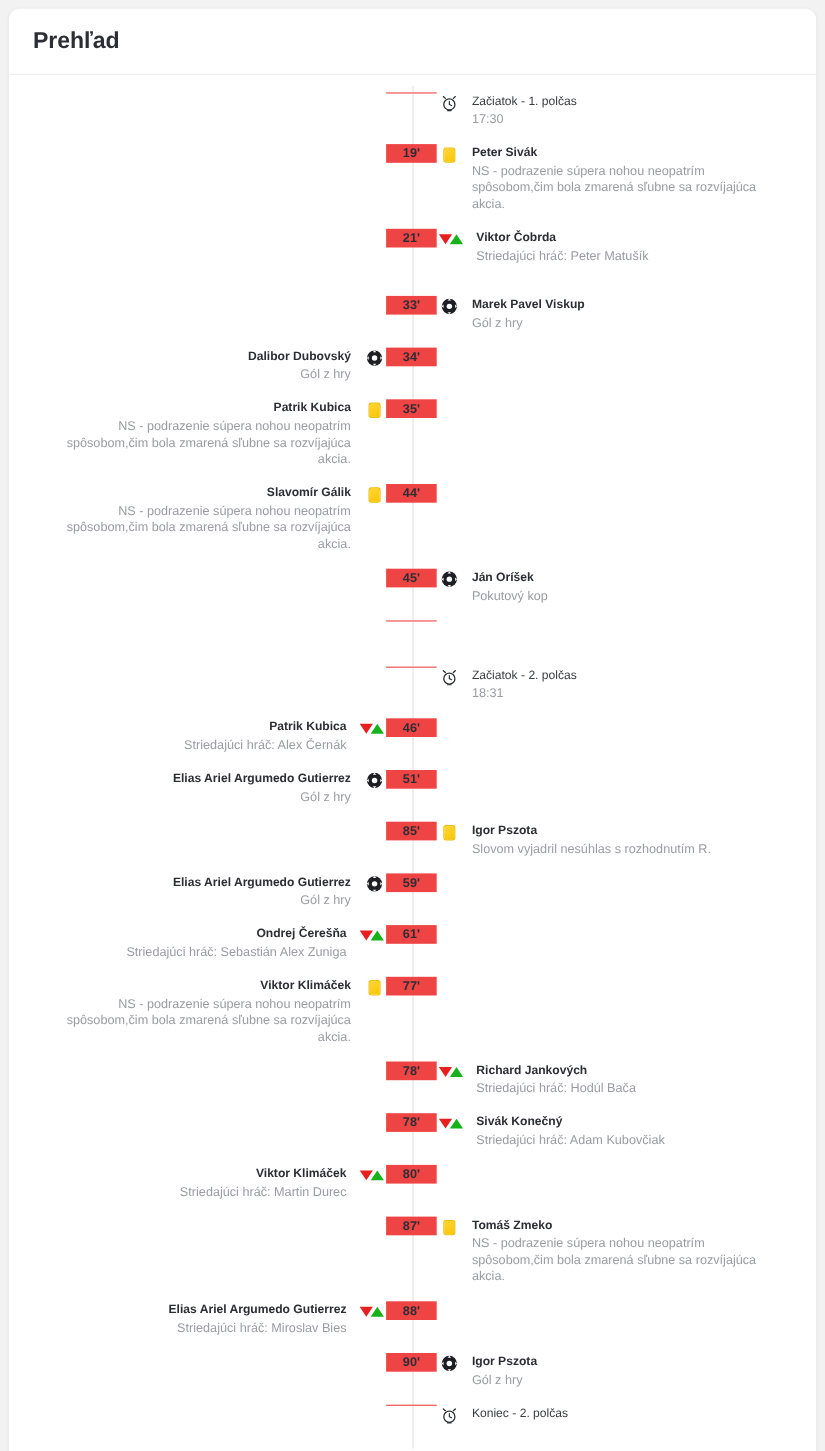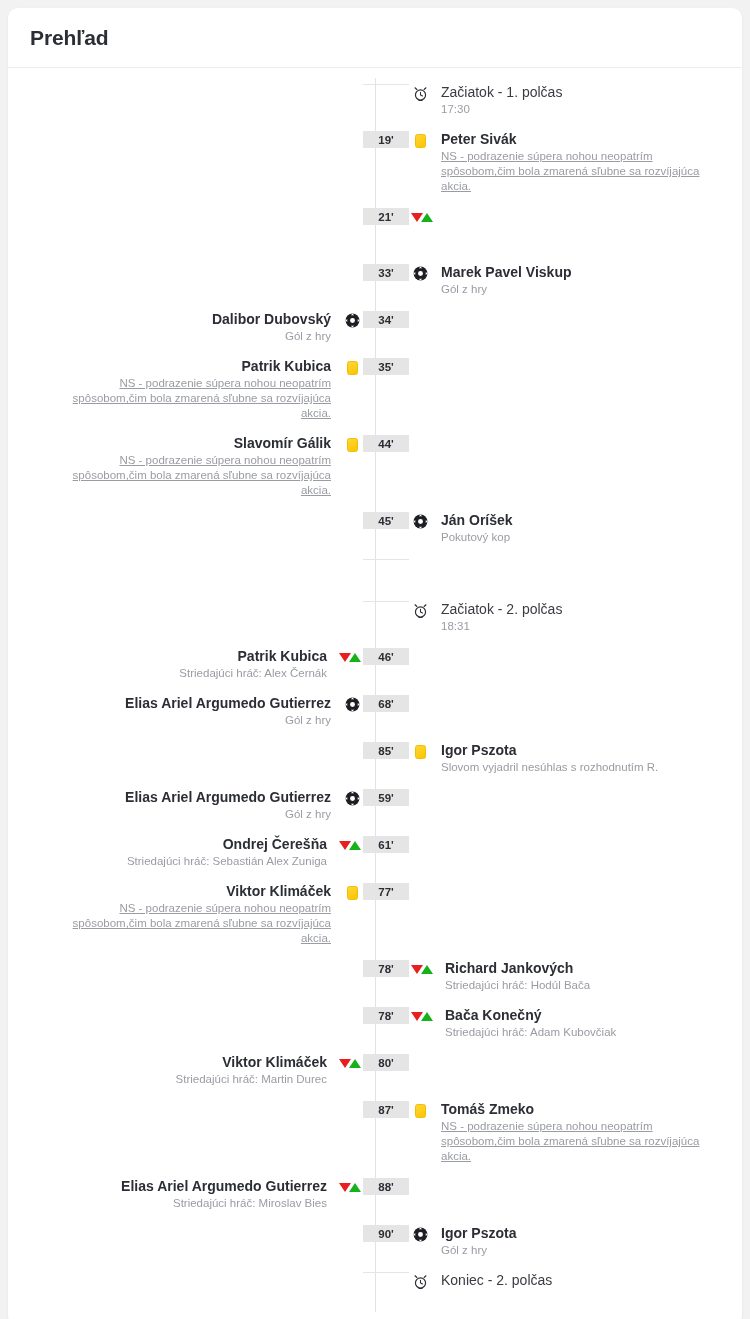--- a/index.html
+++ b/index.html
@@ -57,57 +57,57 @@
   }
 
   
   .side {
     width: 343px;
     flex: 0 0 343px;
     display: flex;
     align-items: flex-start;
     gap: 10px;
   }
-  .side.left { justify-content: flex-end; margin-left: 12px; }
+  .side.left { justify-content: flex-end; }
   .side.right { justify-content: flex-start; }
 
   .texts {
     display: flex;
     flex-direction: column;
     gap: 2px;
     max-width: 290px;
   }
   .side.left .texts { text-align: right; align-items: flex-end; }
   .side.right .texts { text-align: left; align-items: flex-start; }
 
   .ev-title {
-    font-size: 14px;
+    font-size: 11px;
     font-weight: bold;
     color: #2c2e35;
     line-height: 16px;
     white-space: nowrap;
   }
   .ev-title.normal { font-weight: normal; color: #3a3c42; }
   .ev-detail {
     font-size: 11.5px;
     color: #9a9ca3;
     line-height: 15px;
   }
-  .ev-detail.wrap { white-space: normal; max-width: 262px; text-decoration: underline; }
+  .ev-detail.wrap { white-space: normal; max-width: 262px; }
 
   
   .minute {
     width: 46px;
     flex: 0 0 46px;
     text-align: center;
     font-size: 11.5px;
     font-weight: bold;
     color: #2c2e35;
     padding-top: 1px;
-    background: #e5e5e5;
+    background: #ef4444;
     z-index: 2;
     line-height: 16px;
   }
   .minute.blank { color: transparent; }
 
   
   .icon {
     flex: 0 0 22px;
     width: 22px;
     height: 17px;
@@ -195,20 +195,24 @@
       <div class="row">
         <span class="side left"></span>
         <span class="minute">21'</span>
         <span class="side right">
           <span class="icon wide">
     <span class="subs">
       <span class="tri-down"></span>
       <span class="tri-up"></span>
     </span>
   </span>
+          <span class="texts">
+      <span class="ev-title">Viktor Čobrda</span>
+      <span class="ev-detail">Striedajúci hráč: Peter Matušík</span>
+    </span>
         </span>
       </div>
       <div class="spacer-row"></div>
       <div class="spacer-row"></div>
       <div class="row">
         <span class="side left"></span>
         <span class="minute">33'</span>
         <span class="side right">
           <span class="icon">
     <svg class="ball" width="15" height="15" viewBox="0 0 20 20" aria-hidden="true">
@@ -358,21 +362,21 @@
       <circle cx="10" cy="10" r="3.3" fill="#ffffff"></circle>
       <g fill="#ffffff">
         <path d="M10 0.6 L12.1 3.0 L7.9 3.0 Z"></path>
         <path d="M19.4 10 L17.0 12.1 L17.0 7.9 Z"></path>
         <path d="M0.6 10 L3.0 12.1 L3.0 7.9 Z"></path>
         <path d="M10 19.4 L12.1 17.0 L7.9 17.0 Z"></path>
       </g>
     </svg>
   </span>
         </span>
-        <span class="minute">68'</span>
+        <span class="minute">51'</span>
         <span class="side right"></span>
       </div>
       <div class="spacer-row"></div>
       <div class="row">
         <span class="side left"></span>
         <span class="minute">85'</span>
         <span class="side right">
           <span class="icon">
     <span class="card-yellow"></span>
   </span>
@@ -458,21 +462,21 @@
         <span class="side left"></span>
         <span class="minute">78'</span>
         <span class="side right">
           <span class="icon wide">
     <span class="subs">
       <span class="tri-down"></span>
       <span class="tri-up"></span>
     </span>
   </span>
           <span class="texts">
-      <span class="ev-title">Bača Konečný</span>
+      <span class="ev-title">Sivák Konečný</span>
       <span class="ev-detail">Striedajúci hráč: Adam Kubovčiak</span>
     </span>
         </span>
       </div>
       <div class="spacer-row"></div>
       <div class="row">
         <span class="side left">
           <span class="texts">
       <span class="ev-title">Viktor Klimáček</span>
       <span class="ev-detail">Striedajúci hráč: Martin Durec</span>

